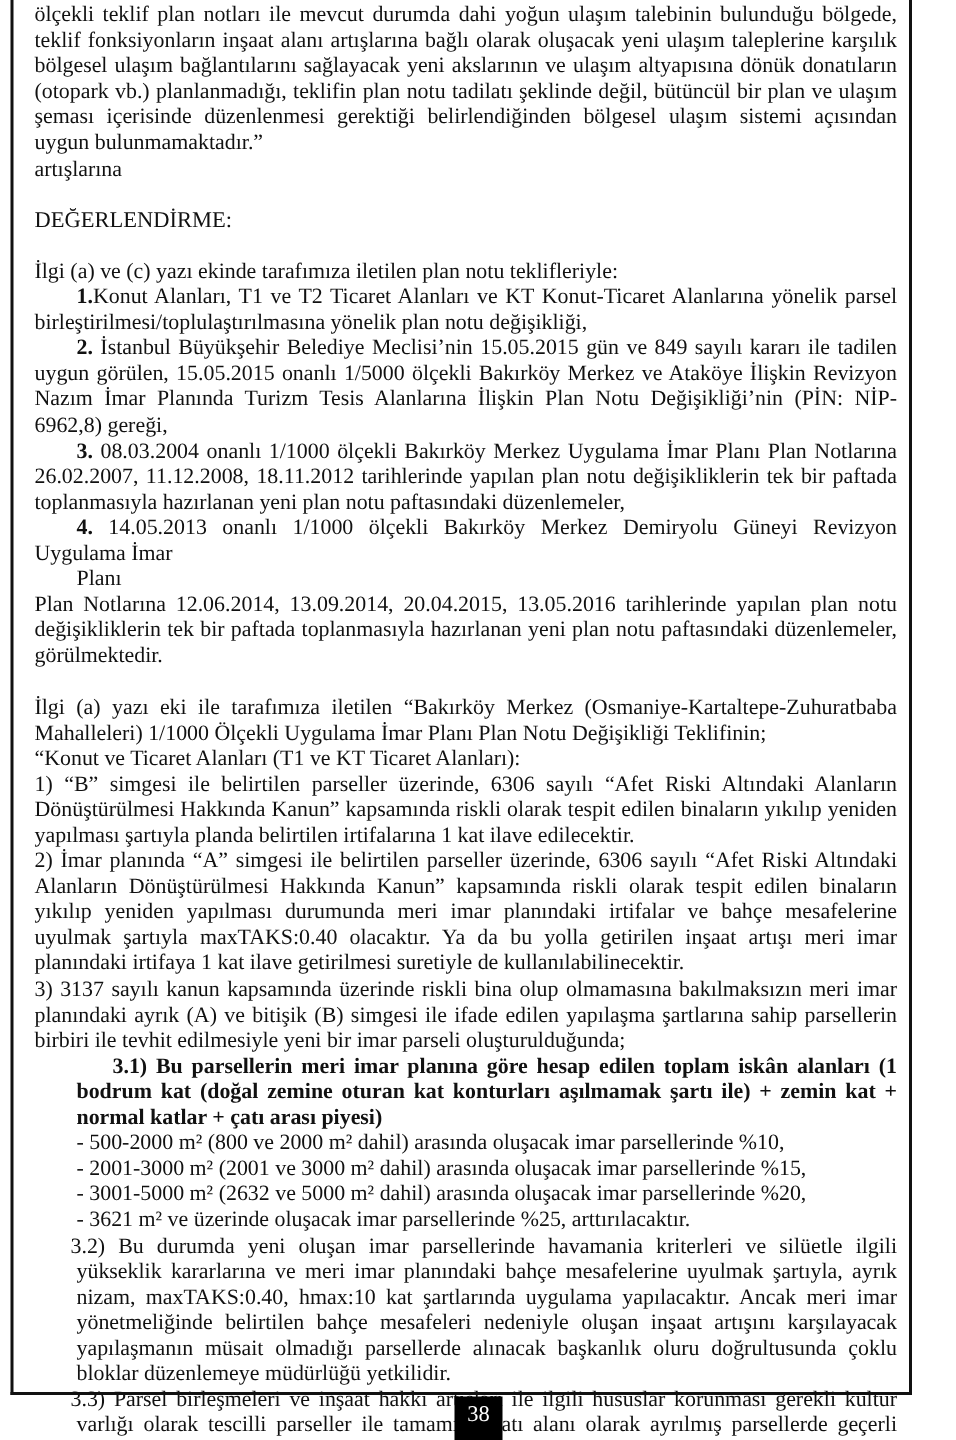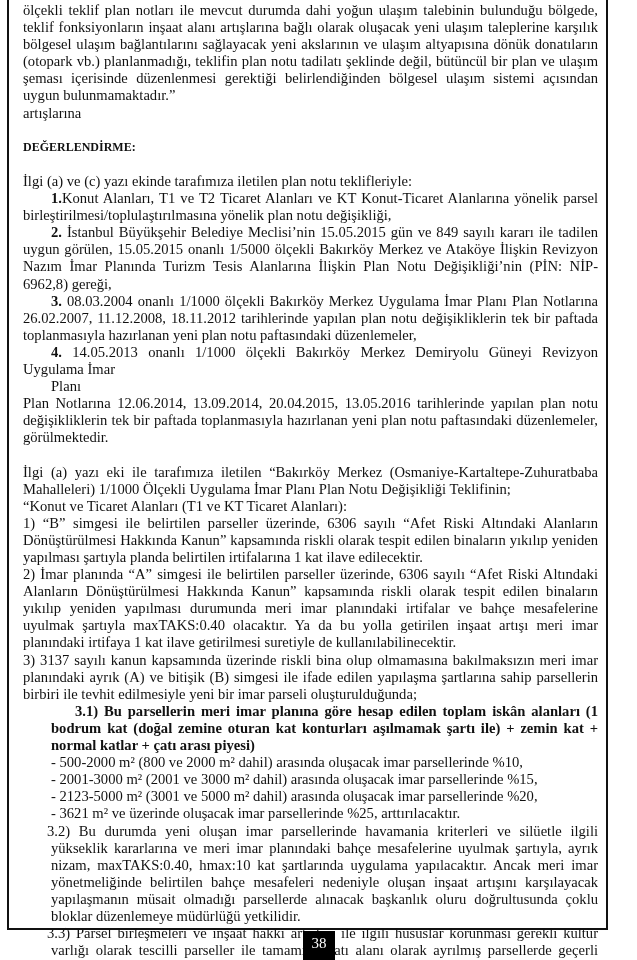--- a/index.html
+++ b/index.html
@@ -14,21 +14,21 @@
   }
   .content {
     position: absolute; left: 23px; top: 2px; width: 575px;
     font-size: 14.6px; line-height: 17.1px; text-align: justify;
   }
   .content p { margin: 0; }
   .blank { height: 17.1px; }
   .indent1 { text-indent: 28px; }
   .ind-block { padding-left: 28px; }
   .ind-block-first { text-indent: 24px; font-weight: bold; }
-  .heading { font-weight: bold; font-size: 12px; }
+  .heading { font-weight: normal; font-size: 15px; }
   .bold { font-weight: bold; }
   .plan-line { padding-left: 28px; }
   .page-num {
     position: absolute; left: 303px; top: 931px; width: 32px; height: 40px;
     background: #000; color: #fff; text-align: center;
     font-size: 15px; line-height: 25px;
   }
 </style>
 </head>
 <body>
@@ -51,21 +51,21 @@
   <div class="blank"></div>
   <p>İlgi (a) yazı eki ile tarafımıza iletilen “Bakırköy Merkez (Osmaniye-Kartaltepe-Zuhuratbaba Mahalleleri) 1/1000 Ölçekli Uygulama İmar Planı Plan Notu Değişikliği Teklifinin;</p>
   <p>“Konut ve Ticaret Alanları (T1 ve KT Ticaret Alanları):</p>
   <p>1) “B” simgesi ile belirtilen parseller üzerinde, 6306 sayılı “Afet Riski Altındaki Alanların Dönüştürülmesi Hakkında Kanun” kapsamında riskli olarak tespit edilen binaların yıkılıp yeniden yapılması şartıyla planda belirtilen irtifalarına 1 kat ilave edilecektir.</p>
   <p>2) İmar planında “A” simgesi ile belirtilen parseller üzerinde, 6306 sayılı “Afet Riski Altındaki Alanların Dönüştürülmesi Hakkında Kanun” kapsamında riskli olarak tespit edilen binaların yıkılıp yeniden yapılması durumunda meri imar planındaki irtifalar ve bahçe mesafelerine uyulmak şartıyla maxTAKS:0.40 olacaktır. Ya da bu yolla getirilen inşaat artışı meri imar planındaki irtifaya 1 kat ilave getirilmesi suretiyle de kullanılabilinecektir.</p>
   <p>3) 3137 sayılı kanun kapsamında üzerinde riskli bina olup olmamasına bakılmaksızın meri imar planındaki ayrık (A) ve bitişik (B) simgesi ile ifade edilen yapılaşma şartlarına sahip parsellerin birbiri ile tevhit edilmesiyle yeni bir imar parseli oluşturulduğunda;</p>
   <div class="ind-block">
     <p class="ind-block-first" style="margin-left:-28px; padding-left:28px; text-indent:24px;">3.1) Bu parsellerin meri imar planına göre hesap edilen toplam iskân alanları (1 bodrum kat (doğal zemine oturan kat konturları aşılmamak şartı ile) + zemin kat + normal katlar + çatı arası piyesi)</p>
     <p>- 500-2000 m² (800 ve 2000 m² dahil) arasında oluşacak imar parsellerinde %10,</p>
     <p>- 2001-3000 m² (2001 ve 3000 m² dahil) arasında oluşacak imar parsellerinde %15,</p>
-    <p>- 2123-5000 m² (3001 ve 5000 m² dahil) arasında oluşacak imar parsellerinde %20,</p>
+    <p>- 3001-5000 m² (2632 ve 5000 m² dahil) arasında oluşacak imar parsellerinde %20,</p>
     <p>- 3621 m² ve üzerinde oluşacak imar parsellerinde %25, arttırılacaktır.</p>
     <p style="text-indent:-4px;">3.2) Bu durumda yeni oluşan imar parsellerinde havamania kriterleri ve silüetle ilgili yükseklik kararlarına ve meri imar planındaki bahçe mesafelerine uyulmak şartıyla, ayrık nizam, maxTAKS:0.40, hmax:10 kat şartlarında uygulama yapılacaktır. Ancak meri imar yönetmeliğinde belirtilen bahçe mesafeleri nedeniyle oluşan inşaat artışını karşılayacak yapılaşmanın müsait olmadığı parsellerde alınacak başkanlık oluru doğrultusunda çoklu bloklar düzenlemeye müdürlüğü yetkilidir.</p>
     <p style="text-indent:-4px;">3.3) Parsel birleşmeleri ve inşaat hakkı artışları ile ilgili hususlar korunması gerekli kültür varlığı olarak tescilli parseller ile tamamı donatı alanı olarak ayrılmış parsellerde geçerli değildir.</p>
   </div>
 
 </div>
 
 <div class="page-num">38</div>
 
 </body></html>

